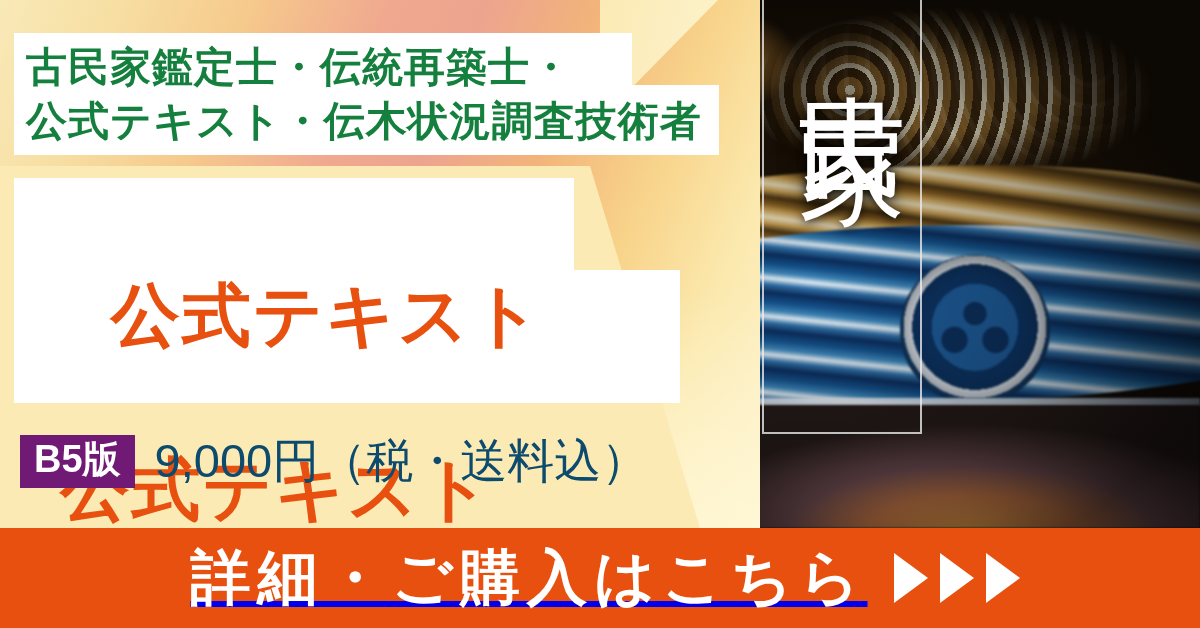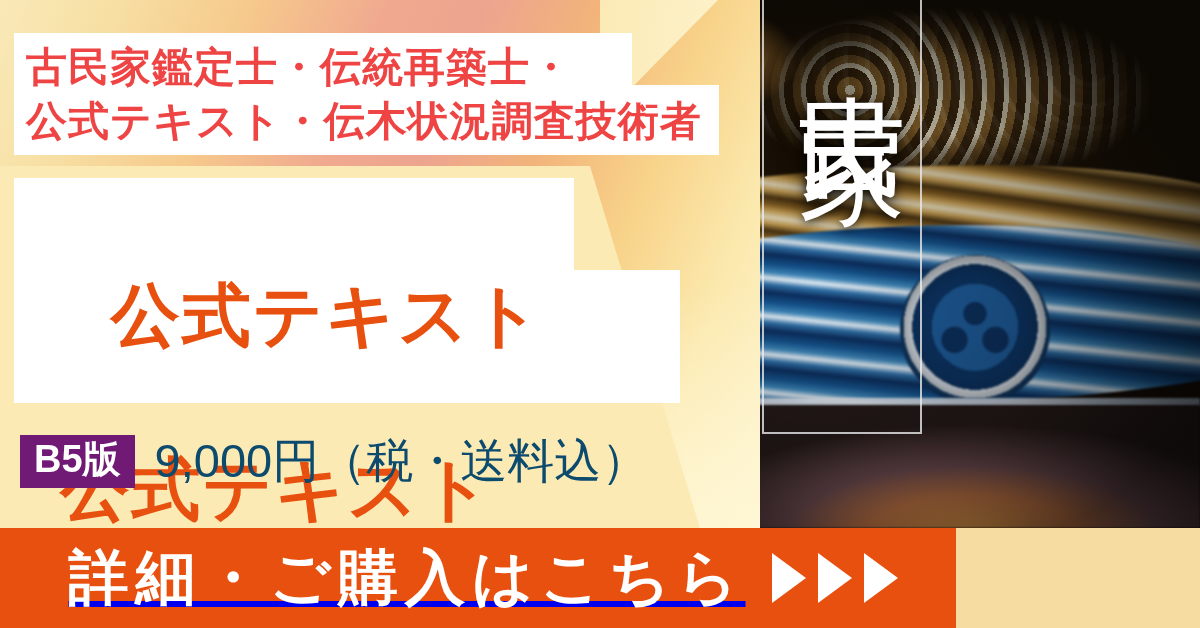--- a/index.html
+++ b/index.html
@@ -172,21 +172,21 @@
   }
   .card-quals-wide {
     position:absolute; left:14px; top:85px;
     width:705px; height:70px;
     background:#ffffff;
   }
   .qual-line {
     position:relative; z-index:4;
     font-size:41px;
     font-weight:700;
-    color:#ef4444;
+    color:#15803d;
     letter-spacing:1px;
     line-height:1.32;
     white-space:nowrap;
   }
 
   
   .card-head {
     position:absolute; left:14px; top:178px;
     width:560px; height:225px;
     background:#ffffff;
@@ -228,21 +228,21 @@
     color:#0c4a6e;
     font-size:47px;
     font-weight:400;
     letter-spacing:0;
     white-space:nowrap;
   }
 
   
   .cta {
     position:absolute; left:0; top:528px;
-    width:956px; height:100px;
+    width:1200px; height:100px;
     background:#e8500f;
     display:flex; align-items:center; justify-content:center;
     gap:26px;
   }
   .cta-text {
     color:#ffffff;
     font-size:60px;
     font-weight:700;
     letter-spacing:7px;
     white-space:nowrap;

